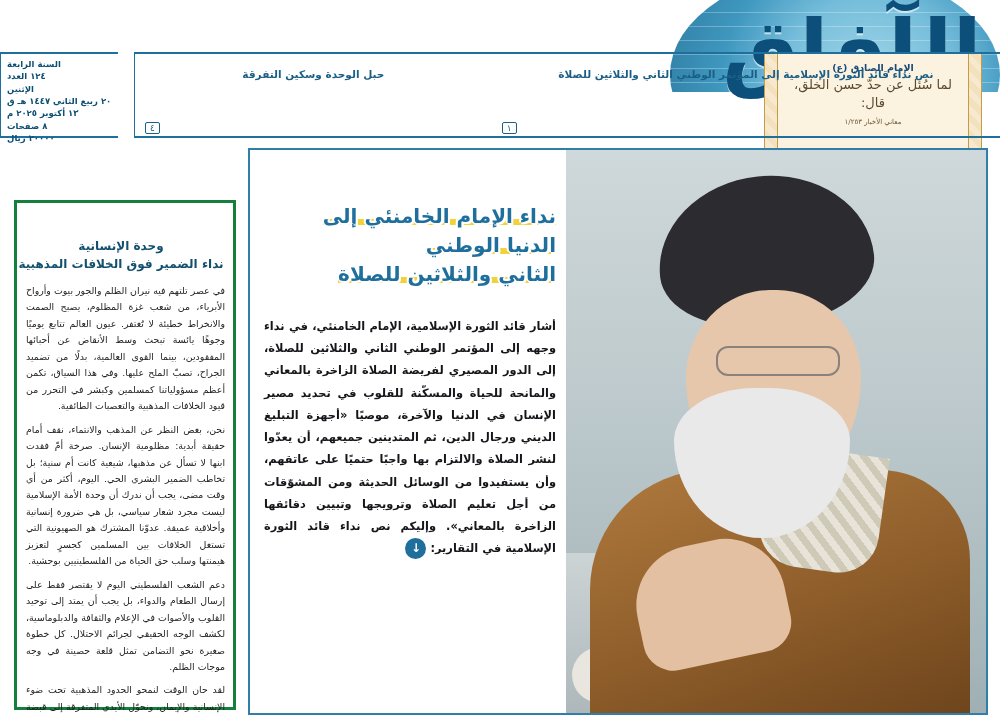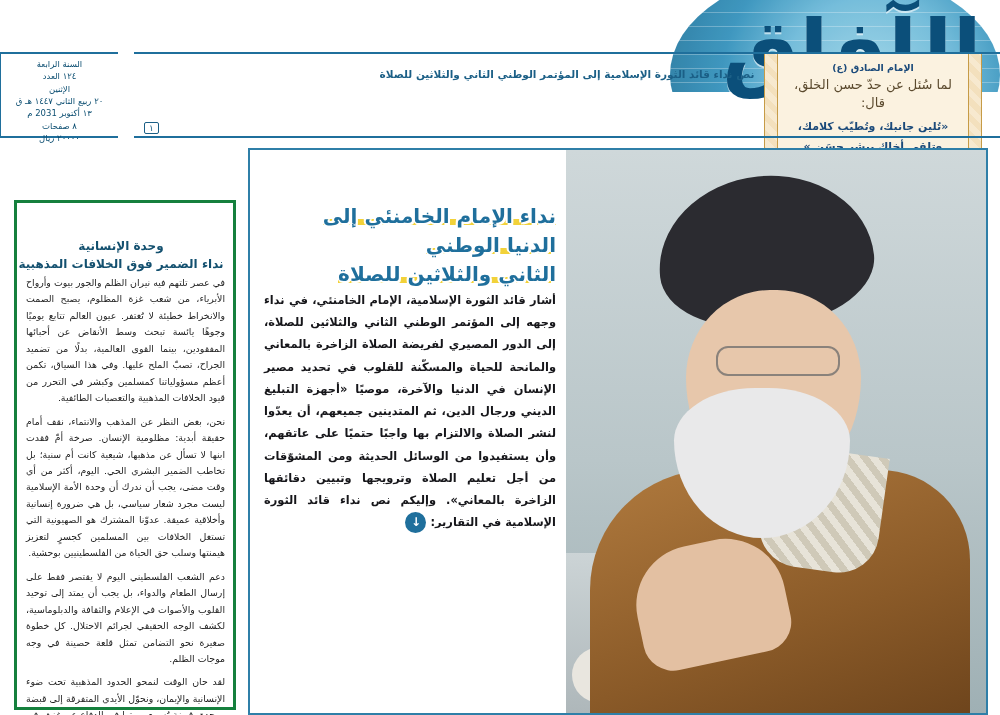--- a/index.html
+++ b/index.html
@@ -92,24 +92,25 @@
   .issue-box {
     width: 118px;
     border-left: 1px solid #1f6f9c;
     border-top: 2px solid #1f6f9c;
     border-bottom: 2px solid #1f6f9c;
     box-sizing: border-box;
     padding: 4px 6px 2px 6px;
     font-size: 8.5px;
     color: #0d4f72;
     line-height: 1.45;
-    text-align: center;
+    text-align: left;
     direction: rtl;
     background: #fff;
     margin-right: 16px;
+    font-weight: bold;
   }
   .headline-cells {
     flex: 1;
     display: flex;
     flex-direction: row-reverse;
     border-top: 2px solid #1f6f9c;
     border-bottom: 2px solid #1f6f9c;
     box-sizing: border-box;
   }
   .hcell {
@@ -233,21 +234,21 @@
     border-top: 7px solid transparent;
     border-bottom: 7px solid transparent;
     border-right: 9px solid #13506f;
   }
   .edi-sub1, .edi-sub2 {
     text-align: center;
     font-weight: bold;
     color: #13506f;
   }
   .edi-sub1 { font-size: 12px; margin-top: 30px; }
-  .edi-sub2 { font-size: 12px; margin-top: 4px; margin-bottom: 4px; text-align: center; }
+  .edi-sub2 { font-size: 12px; margin-top: 4px; margin-bottom: 12px; text-align: center; }
   .edi-body {
     font-size: 9.4px;
     line-height: 1.75;
     text-align: justify;
     color: #1c1c1c;
     columns: 1;
   }
   .edi-body p { margin: 0 0 7px 9px; }
 
   
@@ -361,20 +362,21 @@
     margin: 34px 0 0 0;
     text-shadow:
       2px 0 0 #fff, -2px 0 0 #fff, 0 2px 0 #fff, 0 -2px 0 #fff,
       2px 2px 0 #fff, -2px -2px 0 #fff;
   }
   .ftitle .hl {
     color: #1f6f9c;
     background: linear-gradient(to bottom, transparent 62%, #f2d23a 62%, #f2d23a 86%, transparent 86%);
   }
   .fbody {
+    margin-top: 26px;
     font-size: 11.4px;
     line-height: 1.95;
     color: #16161a;
     text-align: justify;
     font-weight: bold;
   }
   .arrow-badge {
     width: 21px; height: 21px;
     border-radius: 50%;
     background: #1f6f9c;
@@ -394,36 +396,39 @@
 <div class="masthead">
   <div class="globe"></div>
   <div class="globe-mask"></div>
   <div class="logo-ar">الآفاق</div>
   <div class="logo-sub">مجلة أسبوعية صادرة عن منشورات الحوزة العلمية</div>
 
   <div class="quote-box" style="right:18px; left:auto; top:52px;">
     <div class="qb-inner">
       <div class="qb-title">الإمام الصادق (ع)</div>
       <div class="qb-lead">لما سُئل عن حدّ حسن الخلق، قال:</div>
-      <div class="qb-text">«تُلين جانبك، وتُطيّب كلامك، وتلقى أخاك بِبِشرٍ حسَن.»</div>
       <div class="qb-src">معاني الأخبار ١/٢٥٣</div>
     </div>
   </div>
 
   <div class="infostrip">
     <div class="issue-box">
       <div>السنة الرابعة</div>
       <div>١٢٤ العدد</div>
       <div>الإثنين</div>
       <div>٢٠ ربيع الثاني ١٤٤٧ هـ ق</div>
-      <div>١٣ أكتوبر 2031 م</div>
+      <div>١٣ أكتوبر ٢٠٢٥ م</div>
       <div>٨ صفحات</div>
       <div>٢٠٠٠٠ ريال</div>
     </div>
     <div class="headline-cells">
+      <div class="hcell">
+        <div class="txt">حبل الوحدة وسكين التفرقة</div>
+        <div class="pagenum">٤</div>
+      </div>
       <div class="hcell wide">
         <div class="txt">نص نداء قائد الثورة الإسلامية إلى المؤتمر الوطني الثاني والثلاثين للصلاة</div>
         <div class="pagenum">١</div>
       </div>
     </div>
   </div>
 </div>
 
 <div class="body-wrap">
 

